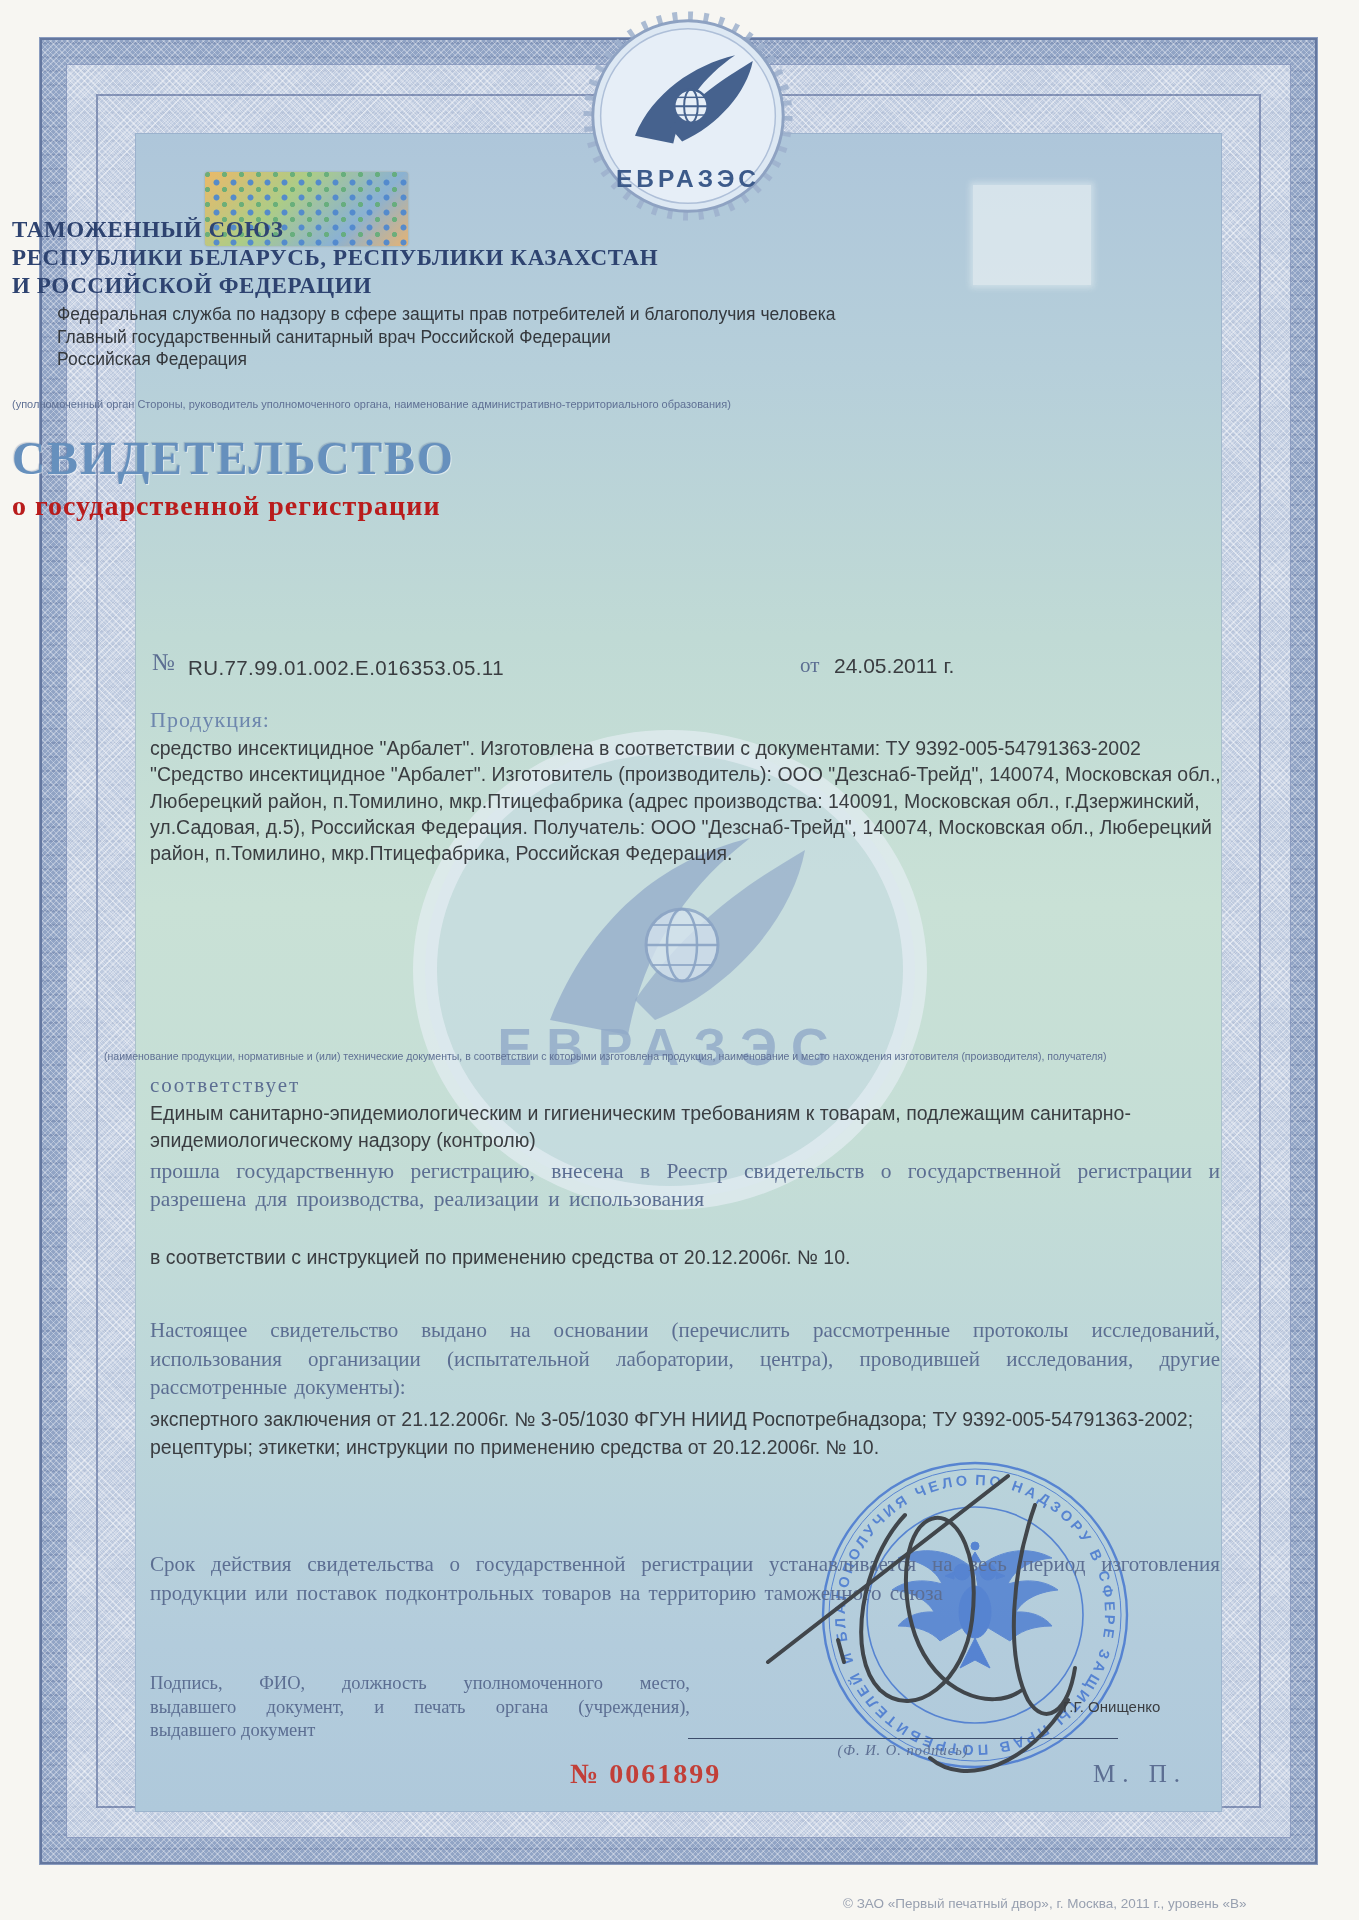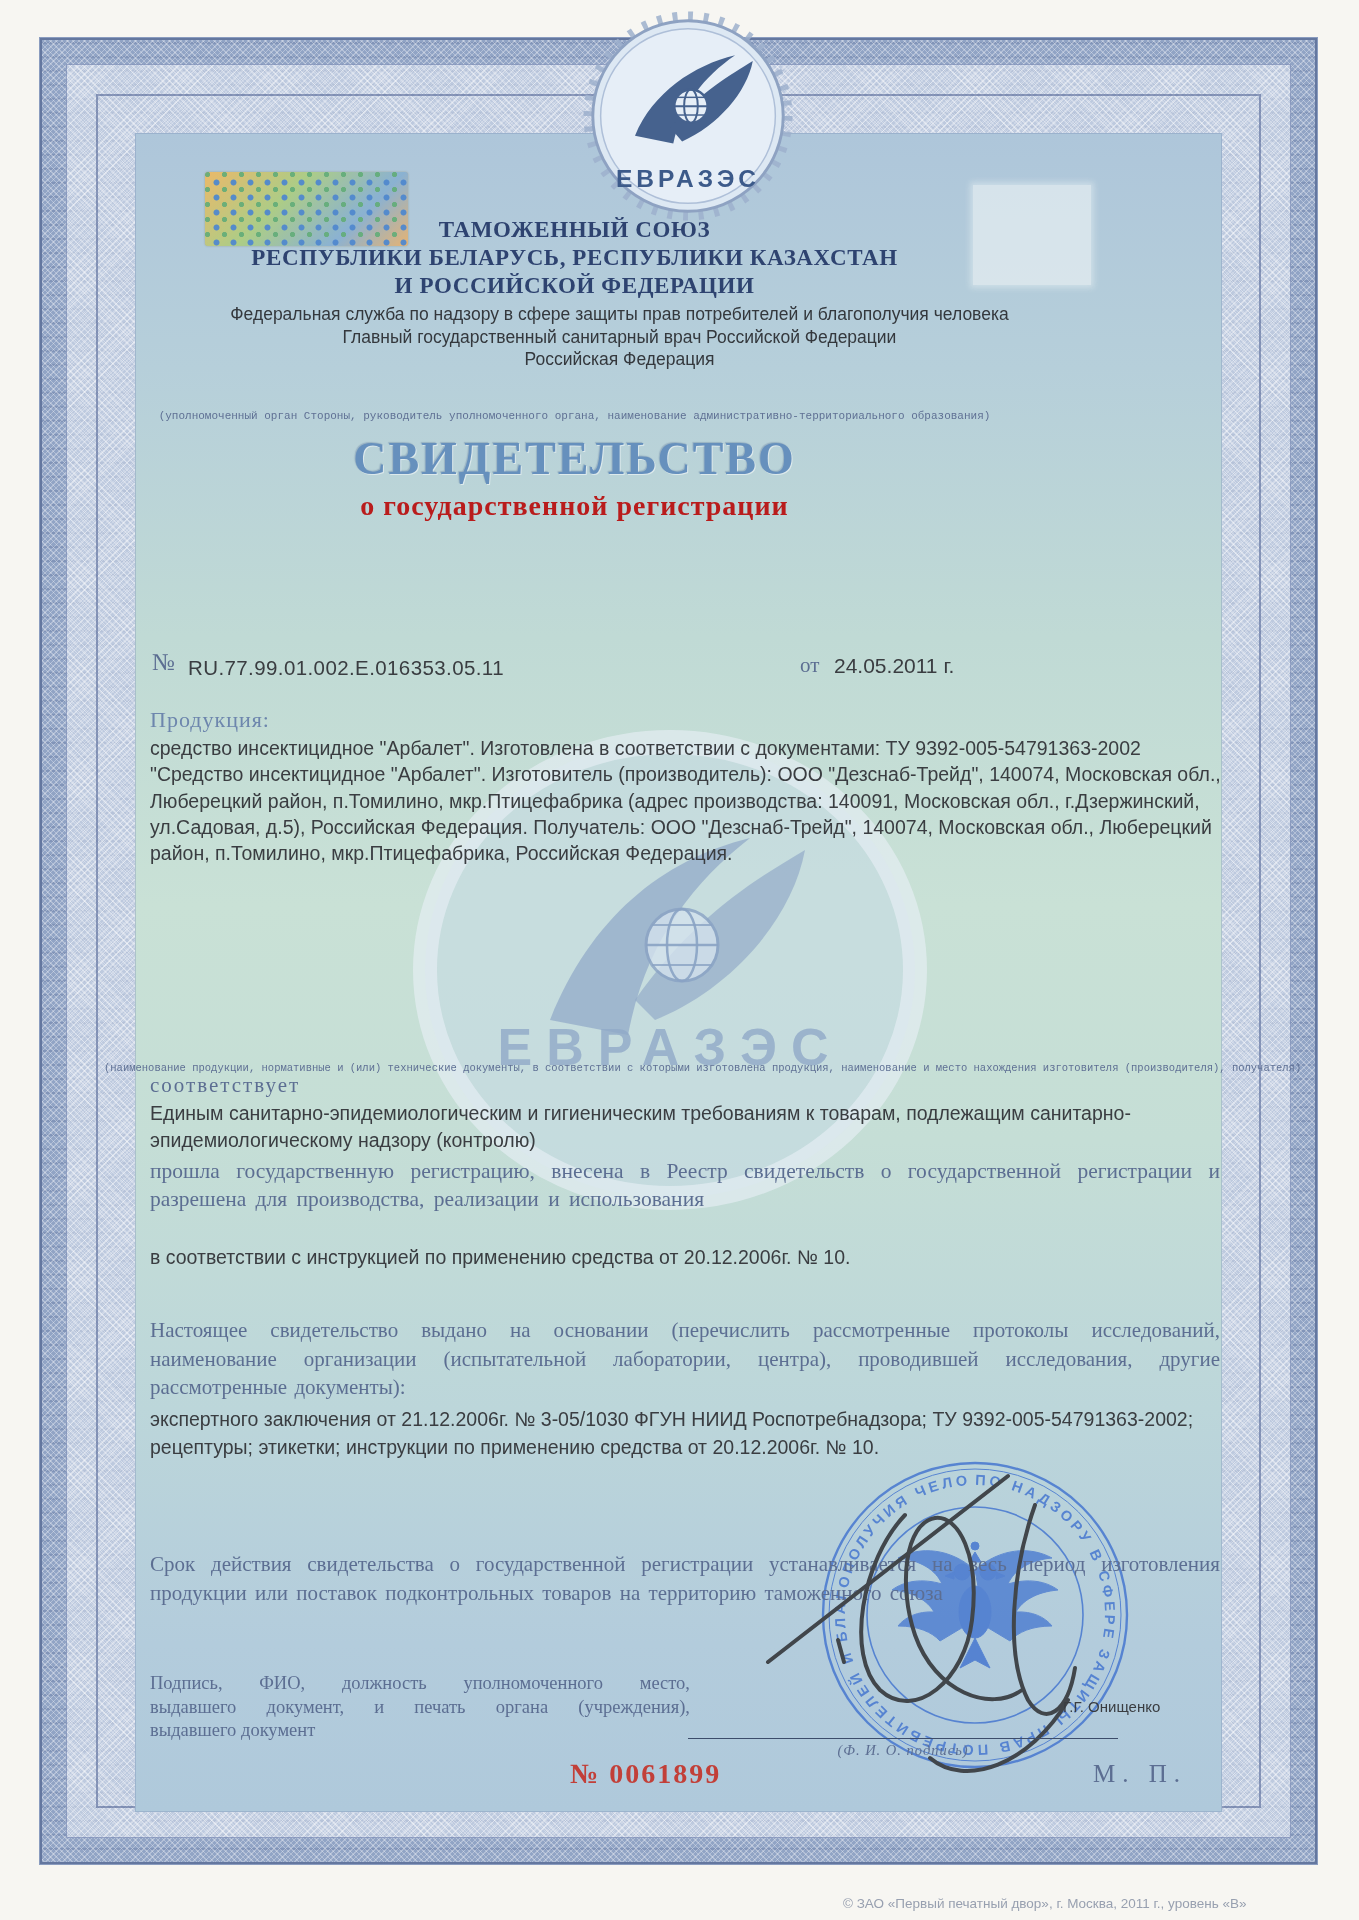--- a/index.html
+++ b/index.html
@@ -25,27 +25,27 @@
         box-shadow:0 0 0 2px rgba(84,102,150,.6);}
 
   
   .inner{position:absolute;left:135px;top:133px;width:1087px;height:1679px;
         background:linear-gradient(180deg,
           #aec6da 0%, #b6cfda 14%, #c0dad5 30%, #c9e1d6 46%,
           #c5ded6 60%, #bcd6da 76%, #b3ccdc 90%, #afc9db 100%);
         box-shadow:inset 0 0 0 1px rgba(120,140,180,.35);}
 
   .abs{position:absolute;}
-  .ctr{left:4px;width:1141px;text-align:center;}
+  .ctr{left:12px;width:1141px;}
 
   
   .union{font-family:"Liberation Serif",serif;font-weight:bold;color:#2e4370;
          font-size:23px;letter-spacing:.6px;line-height:28px;}
   .agency{font-size:17.5px;color:#34383d;line-height:22.5px;}
-  .fineprint{font-family:Liberation Mono, monospace;font-size:11px;color:#5f7094;white-space:nowrap;margin-top:12px;}
+  .fineprint{font-family:Liberation Sans, sans-serif;font-size:11px;color:#5f7094;white-space:nowrap;}
   .title{font-family:"Liberation Serif",serif;font-weight:bold;font-size:46px;
          color:#6690bd;letter-spacing:2px;
          text-shadow:1px 1px 0 rgba(255,255,255,.5),-1px -1px 1px rgba(50,80,130,.25);}
   .subtitle{font-family:"Liberation Serif",serif;font-weight:bold;font-size:28px;
          color:#b91c1c;letter-spacing:1px;}
   .tpl{font-family:"Liberation Serif",serif;color:#5c6e92;}
   .fill{font-family:"Liberation Sans",sans-serif;color:#3a3d41;}
   .just{text-align:justify;}
   .sig-line-just{text-align:justify;text-align-last:justify;}
   .serial{font-family:"Liberation Serif",serif;font-weight:bold;font-size:28px;
@@ -131,21 +131,21 @@
   <div class="abs fill" style="left:150px;top:735px;width:1072px;font-size:19.5px;line-height:26.3px;">средство инсектицидное "Арбалет". Изготовлена в соответствии с документами: ТУ 9392-005-54791363-2002 "Средство инсектицидное "Арбалет". Изготовитель (производитель): ООО "Дезснаб-Трейд", 140074, Московская обл., Люберецкий район, п.Томилино, мкр.Птицефабрика (адрес производства: 140091, Московская обл., г.Дзержинский, ул.Садовая, д.5), Российская Федерация. Получатель: ООО "Дезснаб-Трейд", 140074, Московская обл., Люберецкий район, п.Томилино, мкр.Птицефабрика, Российская Федерация.</div>
 
   <div class="abs fineprint" style="left:104px;top:1050px;font-size:10.5px;">(наименование продукции, нормативные и (или) технические документы, в соответствии с которыми изготовлена продукция, наименование и место нахождения изготовителя (производителя), получателя)</div>
 
   <div class="abs tpl" style="left:150px;top:1073px;font-size:21px;letter-spacing:2px;">соответствует</div>
   <div class="abs fill" style="left:150px;top:1100px;width:1055px;font-size:19.5px;line-height:27px;">Единым санитарно-эпидемиологическим и гигиеническим требованиям к товарам, подлежащим санитарно-эпидемиологическому надзору (контролю)</div>
 
   <div class="abs tpl just" style="left:150px;top:1157px;width:1070px;font-size:21.5px;line-height:28.3px;word-spacing:4px;">прошла государственную регистрацию, внесена в Реестр свидетельств о государственной регистрации и разрешена для производства, реализации и использования</div>
   <div class="abs fill" style="left:150px;top:1246px;font-size:19.5px;">в соответствии с инструкцией по применению средства от 20.12.2006г. № 10.</div>
 
-  <div class="abs tpl just" style="left:150px;top:1316px;width:1070px;font-size:21px;line-height:28.5px;word-spacing:2px;">Настоящее свидетельство выдано на основании (перечислить рассмотренные протоколы исследований, наименование организации (испытательной лаборатории, центра), проводившей исследования, другие рассмотренные документы):</div>
+  <div class="abs tpl just" style="left:150px;top:1316px;width:1070px;font-size:21px;line-height:28.5px;word-spacing:2px;">Настоящее свидетельство выдано на основании (перечислить рассмотренные протоколы исследований, использования организации (испытательной лаборатории, центра), проводившей исследования, другие рассмотренные документы):</div>
   <div class="abs fill" style="left:150px;top:1406px;width:1070px;font-size:19.5px;line-height:27.5px;">экспертного заключения от 21.12.2006г. № 3-05/1030 ФГУН НИИД Роспотребнадзора; ТУ 9392-005-54791363-2002; рецептуры; этикетки; инструкции по применению средства от 20.12.2006г. № 10.</div>
 
   <svg class="abs" style="left:800px;top:1440px;opacity:.88;" width="350" height="350" viewBox="0 0 350 350">
     <defs>
         <path id="ringPath" d="M175,45 a130,130 0 1,1 -0.1,0 z"></path>
       </defs>
     <circle cx="175" cy="175" r="152" fill="none" stroke="#4a7ad0" stroke-width="2.4"></circle>
     <circle cx="175" cy="175" r="146" fill="none" stroke="#4a7ad0" stroke-width="1"></circle>
     <circle cx="175" cy="175" r="108" fill="none" stroke="#4a7ad0" stroke-width="1.6"></circle>
     <text font-family="Liberation Sans, sans-serif" font-size="14.5" font-weight="bold" letter-spacing="3.5" fill="#4a7ad0">

